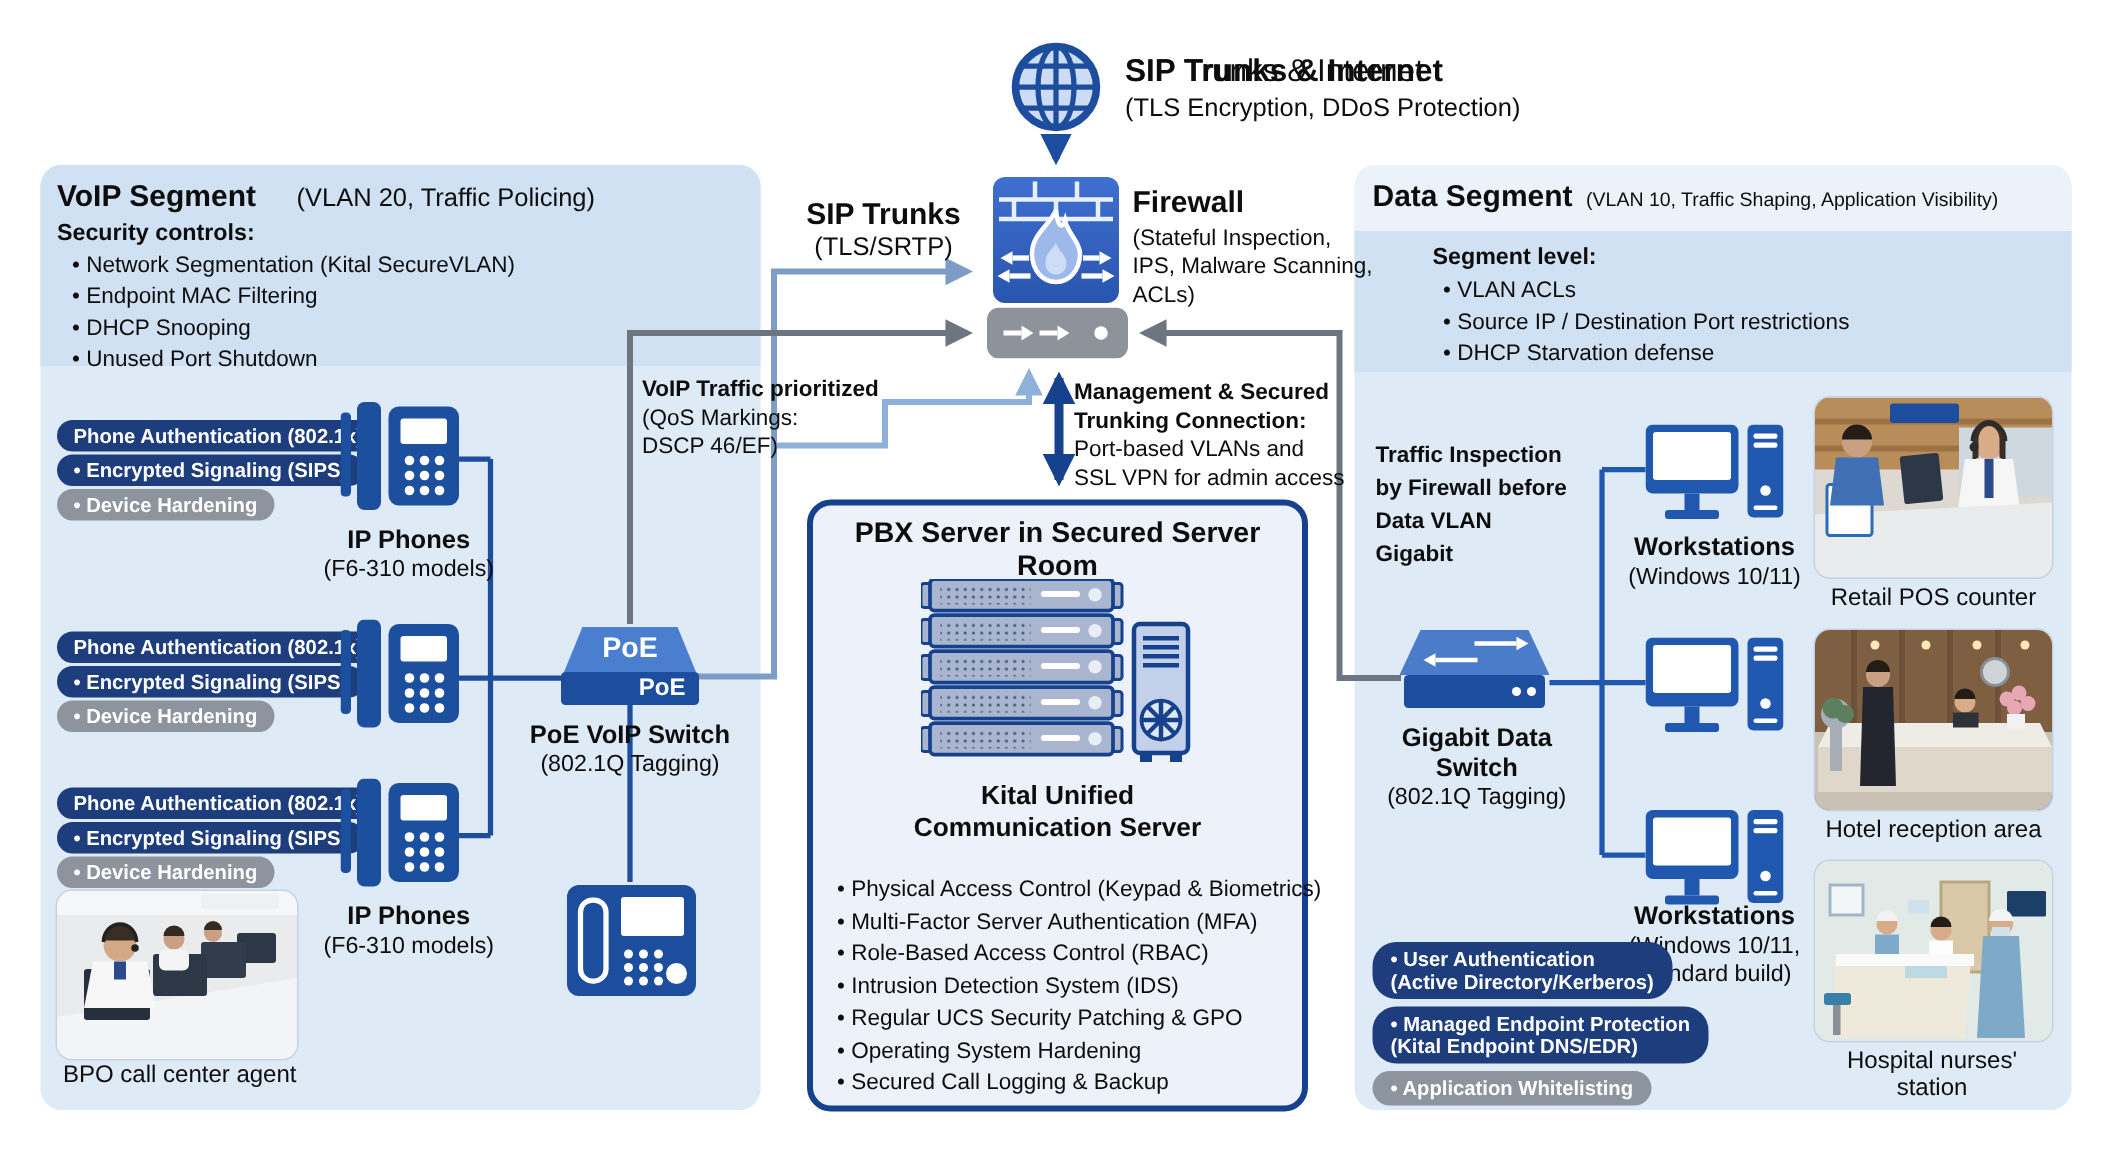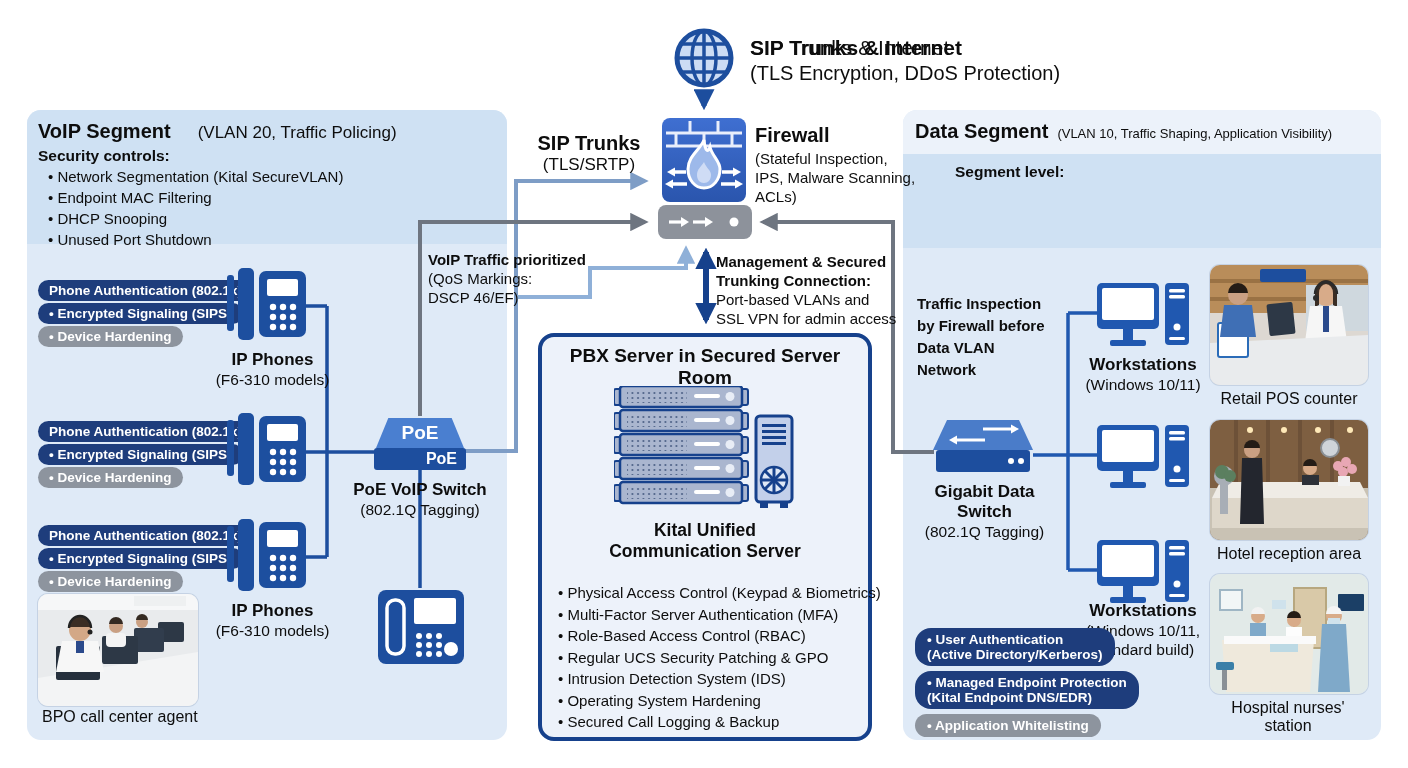--- a/index.html
+++ b/index.html
@@ -75,21 +75,21 @@
   <svg class="abs z3" style="left:672;top:26;left:672px;top:26px;" width="64" height="64" viewBox="0 0 64 64">
     <circle cx="32" cy="32" r="27" fill="#ccdcf4" stroke="#1d4e9e" stroke-width="5"></circle>
     <ellipse cx="32" cy="32" rx="12" ry="27" fill="none" stroke="#1d4e9e" stroke-width="3.5"></ellipse>
     <line x1="32" y1="5" x2="32" y2="59" stroke="#1d4e9e" stroke-width="3.5"></line>
     <line x1="5" y1="32" x2="59" y2="32" stroke="#1d4e9e" stroke-width="3.5"></line>
     <line x1="8" y1="18" x2="56" y2="18" stroke="#1d4e9e" stroke-width="3.5"></line>
     <line x1="8" y1="46" x2="56" y2="46" stroke="#1d4e9e" stroke-width="3.5"></line>
   </svg>
   <div class="abs z3" style="left:750px;top:36px;font-size:21px;">SIP Trunks &amp; Internet</div>
   <div class="abs z3 bold" style="left:750px;top:36px;font-size:21px;">SIP Trunks &amp; Internet</div>
-  <div class="abs z3" style="left:750px;top:62px;font-size:20px;">(TLS Encryption, DDoS Protection)</div>
+  <div class="abs z3" style="left:750px;top:62px;font-size:17px;">(TLS Encryption, DDoS Protection)</div>
 
   <div class="abs z1 seg-box" style="left:27px;top:110px;width:480px;height:630px;"></div>
   <div class="abs z1" style="left:27px;top:110px;width:480px;height:134px;background:#cfe1f3;border-radius:14px 14px 0 0;"></div>
 
   <div class="abs z3" style="left:38px;top:120px;display:flex;align-items:baseline;gap:7px;">
     <span class="bold" style="font-size:20px;">VoIP Segment</span>
     <span style="font-size:17px;margin-left:20px;">(VLAN 20, Traffic Policing)</span>
   </div>
   <div class="abs z3 bold" style="left:38px;top:147px;font-size:15.5px;">Security controls:</div>
   <div class="abs z3 bullets" style="left:48px;top:166px;">
@@ -369,41 +369,46 @@
 
   <div class="abs z3 center" style="left:588px;top:520px;width:234px;">
     <div class="bold" style="font-size:17.5px;line-height:21px;">Kital Unified</div>
     <div class="bold" style="font-size:17.5px;line-height:21px;">Communication Server</div>
   </div>
 
   <div class="abs z3" style="left:558px;top:582px;">
     <div class="note" style="line-height:21.5px;">• Physical Access Control (Keypad &amp; Biometrics)</div>
     <div class="note" style="line-height:21.5px;">• Multi-Factor Server Authentication (MFA)</div>
     <div class="note" style="line-height:21.5px;">• Role-Based Access Control (RBAC)</div>
+    <div class="note" style="line-height:21.5px;">• Intrusion Detection System (IDS)</div>
     <div class="note" style="line-height:21.5px;">• Regular UCS Security Patching &amp; GPO</div>
-    <div class="note" style="line-height:21.5px;">• Intrusion Detection System (IDS)</div>
     <div class="note" style="line-height:21.5px;">• Operating System Hardening</div>
     <div class="note" style="line-height:21.5px;">• Secured Call Logging &amp; Backup</div>
   </div>
 
   <div class="abs z1 seg-box" style="left:903px;top:110px;width:478px;height:630px;"></div>
   <div class="abs z1" style="left:903px;top:110px;width:478px;height:44px;background:#ecf2fa;border-radius:14px 14px 0 0;"></div>
   <div class="abs z1" style="left:903px;top:154px;width:478px;height:94px;background:#cfe1f3;"></div>
 
   <div class="abs z3" style="left:915px;top:120px;display:flex;align-items:baseline;gap:9px;">
     <span class="bold" style="font-size:20px;">Data Segment</span>
     <span style="font-size:13px;">(VLAN 10, Traffic Shaping, Application Visibility)</span>
   </div>
   <div class="abs z3 bold" style="left:955px;top:163px;font-size:15.5px;">Segment level:</div>
+  <div class="abs z3 bullets" style="left:962px;top:183px;">
+    <div>• VLAN ACLs</div>
+    <div>• Source IP / Destination Port restrictions</div>
+    <div>• DHCP Starvation defense</div>
+  </div>
 
   <div class="abs z3" style="left:917px;top:293px;">
     <div class="note bold" style="line-height:22px;">Traffic Inspection</div>
     <div class="note bold" style="line-height:22px;">by Firewall before</div>
     <div class="note bold" style="line-height:22px;">Data VLAN</div>
-    <div class="note bold" style="line-height:22px;">Network</div>
+    <div class="note bold" style="line-height:22px;">Gigabit</div>
   </div>
 
   <svg class="abs z3" style="left:933px;top:420px;" width="100" height="52" viewBox="0 0 100 52">
     <polygon points="14,0 86,0 100,30 0,30" fill="#4a7cc9"></polygon>
     <rect x="3" y="30" width="94" height="22" rx="3" fill="#1d4e9e"></rect>
     <g stroke="#fff" stroke-width="3">
         <line x1="50" y1="9" x2="78" y2="9"></line>
         <line x1="24" y1="20" x2="52" y2="20"></line>
       </g>
     <g fill="#fff">

